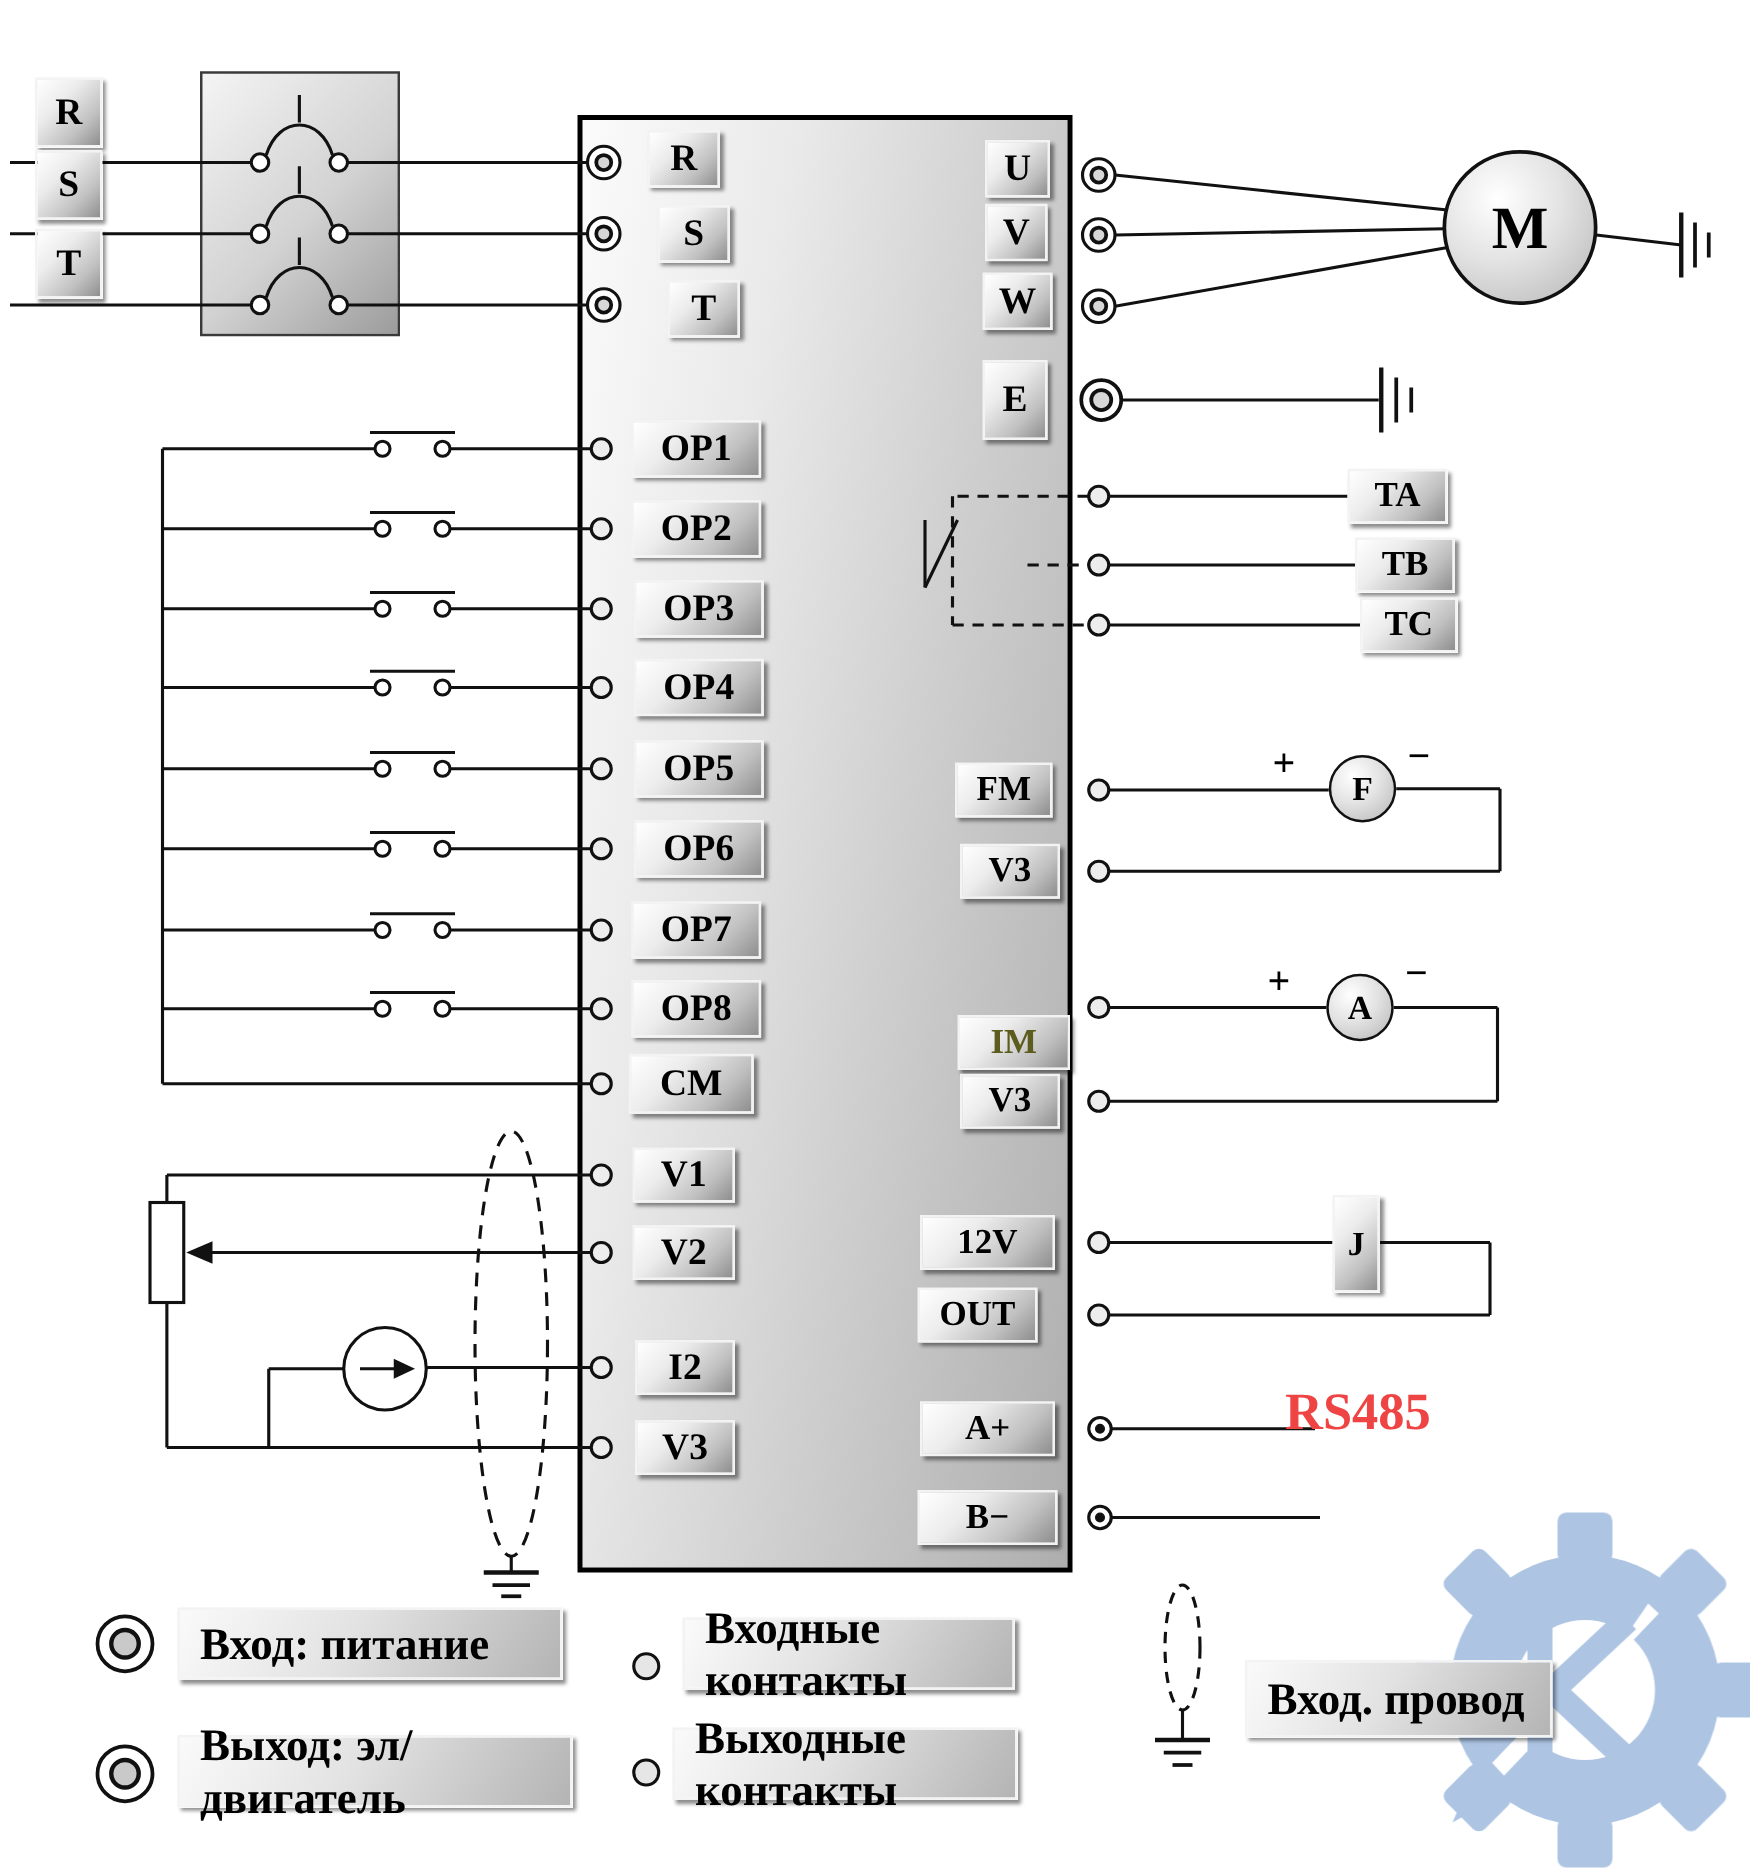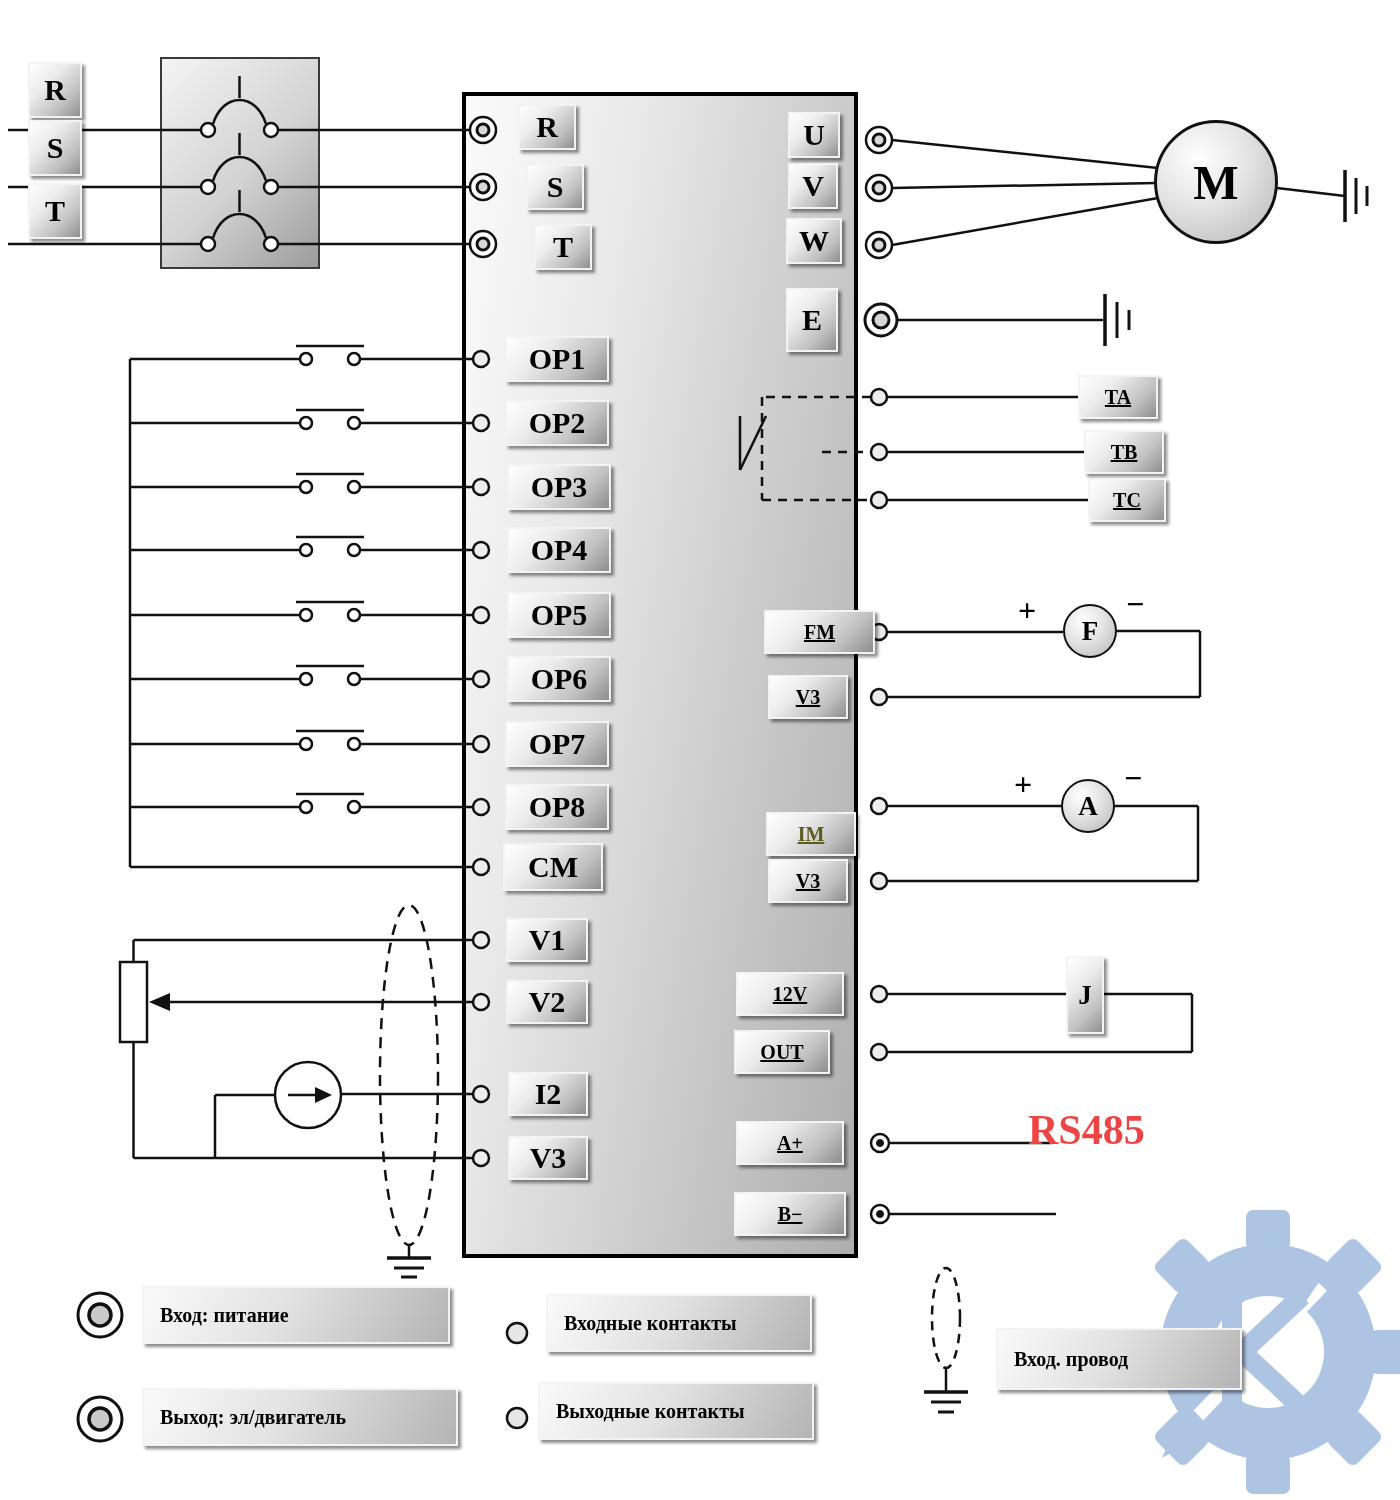--- a/index.html
+++ b/index.html
@@ -22,25 +22,25 @@
   svg.wires { position:absolute; left:0; top:0; z-index:2; }
 
   .plate {
     position:absolute; z-index:3;
     display:flex; align-items:center; justify-content:center;
     font-family:"Liberation Serif", serif; font-weight:bold; font-size:30px; color:#000;
     background:linear-gradient(135deg,#ffffff 0%,#ececec 35%,#c0c0c0 72%,#8e8e8e 100%);
     border:2px solid #f3f3f3;
     box-shadow:3px 3px 3px rgba(0,0,0,.45);
   }
-  .plate.small { font-size:20px;text-decoration:underline; }
+  .plate.small { font-size:28px; }
   .plate.olive { color:var(--im_text,#5c5c1e);margin-top:28px; }
   .legend-plate {
     justify-content:flex-start; padding-left:16px;
-    font-size:20px;
+    font-size:36px;
     background:linear-gradient(120deg,#fafafa 0%,#e2e2e2 45%,#b4b4b4 100%);
   }
   .circle-el {
     position:absolute; z-index:3; border-radius:50%;
     display:flex; align-items:center; justify-content:center;
     font-weight:bold; color:#000;
     background:radial-gradient(circle at 35% 30%, #ffffff 0%, #e3e3e3 45%, #b5b5b5 100%);
     border:3px solid #111;
   }
   #motor-circle { left:1154px; top:120px; width:124px; height:124px; font-size:48px; }
@@ -360,21 +360,21 @@
 
   <div class="plate" style="left:788px;top:112px;width:52px;height:46px">U</div>
   <div class="plate" style="left:788px;top:163px;width:50px;height:46px">V</div>
   <div class="plate" style="left:786px;top:218px;width:56px;height:46px">W</div>
   <div class="plate" style="left:786px;top:288px;width:52px;height:64px">E</div>
 
   <div class="plate small" style="left:1078px;top:375px;width:80px;height:44px">TA</div>
   <div class="plate small" style="left:1084px;top:430px;width:80px;height:44px">TB</div>
   <div class="plate small" style="left:1088px;top:478px;width:78px;height:44px">TC</div>
 
-  <div class="plate small" style="left:764px;top:610px;width:111px;height:44px">FM</div>
+  <div class="plate small" style="left:764px;top:610px;width:78px;height:44px">FM</div>
   <div class="plate small" style="left:768px;top:675px;width:80px;height:44px">V3</div>
   <div class="plate small olive" style="left:766px;top:784px;width:90px;height:44px">IM</div>
   <div class="plate small" style="left:768px;top:859px;width:80px;height:44px">V3</div>
   <div class="plate small" style="left:736px;top:972px;width:108px;height:44px">12V</div>
   <div class="plate small" style="left:734px;top:1030px;width:96px;height:44px">OUT</div>
   <div class="plate small" style="left:736px;top:1121px;width:108px;height:44px">A+</div>
   <div class="plate small" style="left:734px;top:1192px;width:112px;height:44px">B−</div>
 
   <div class="circle-el" id="motor-circle">M</div>
   <div class="circle-el meter" style="left:1063px;top:604px">F</div>

